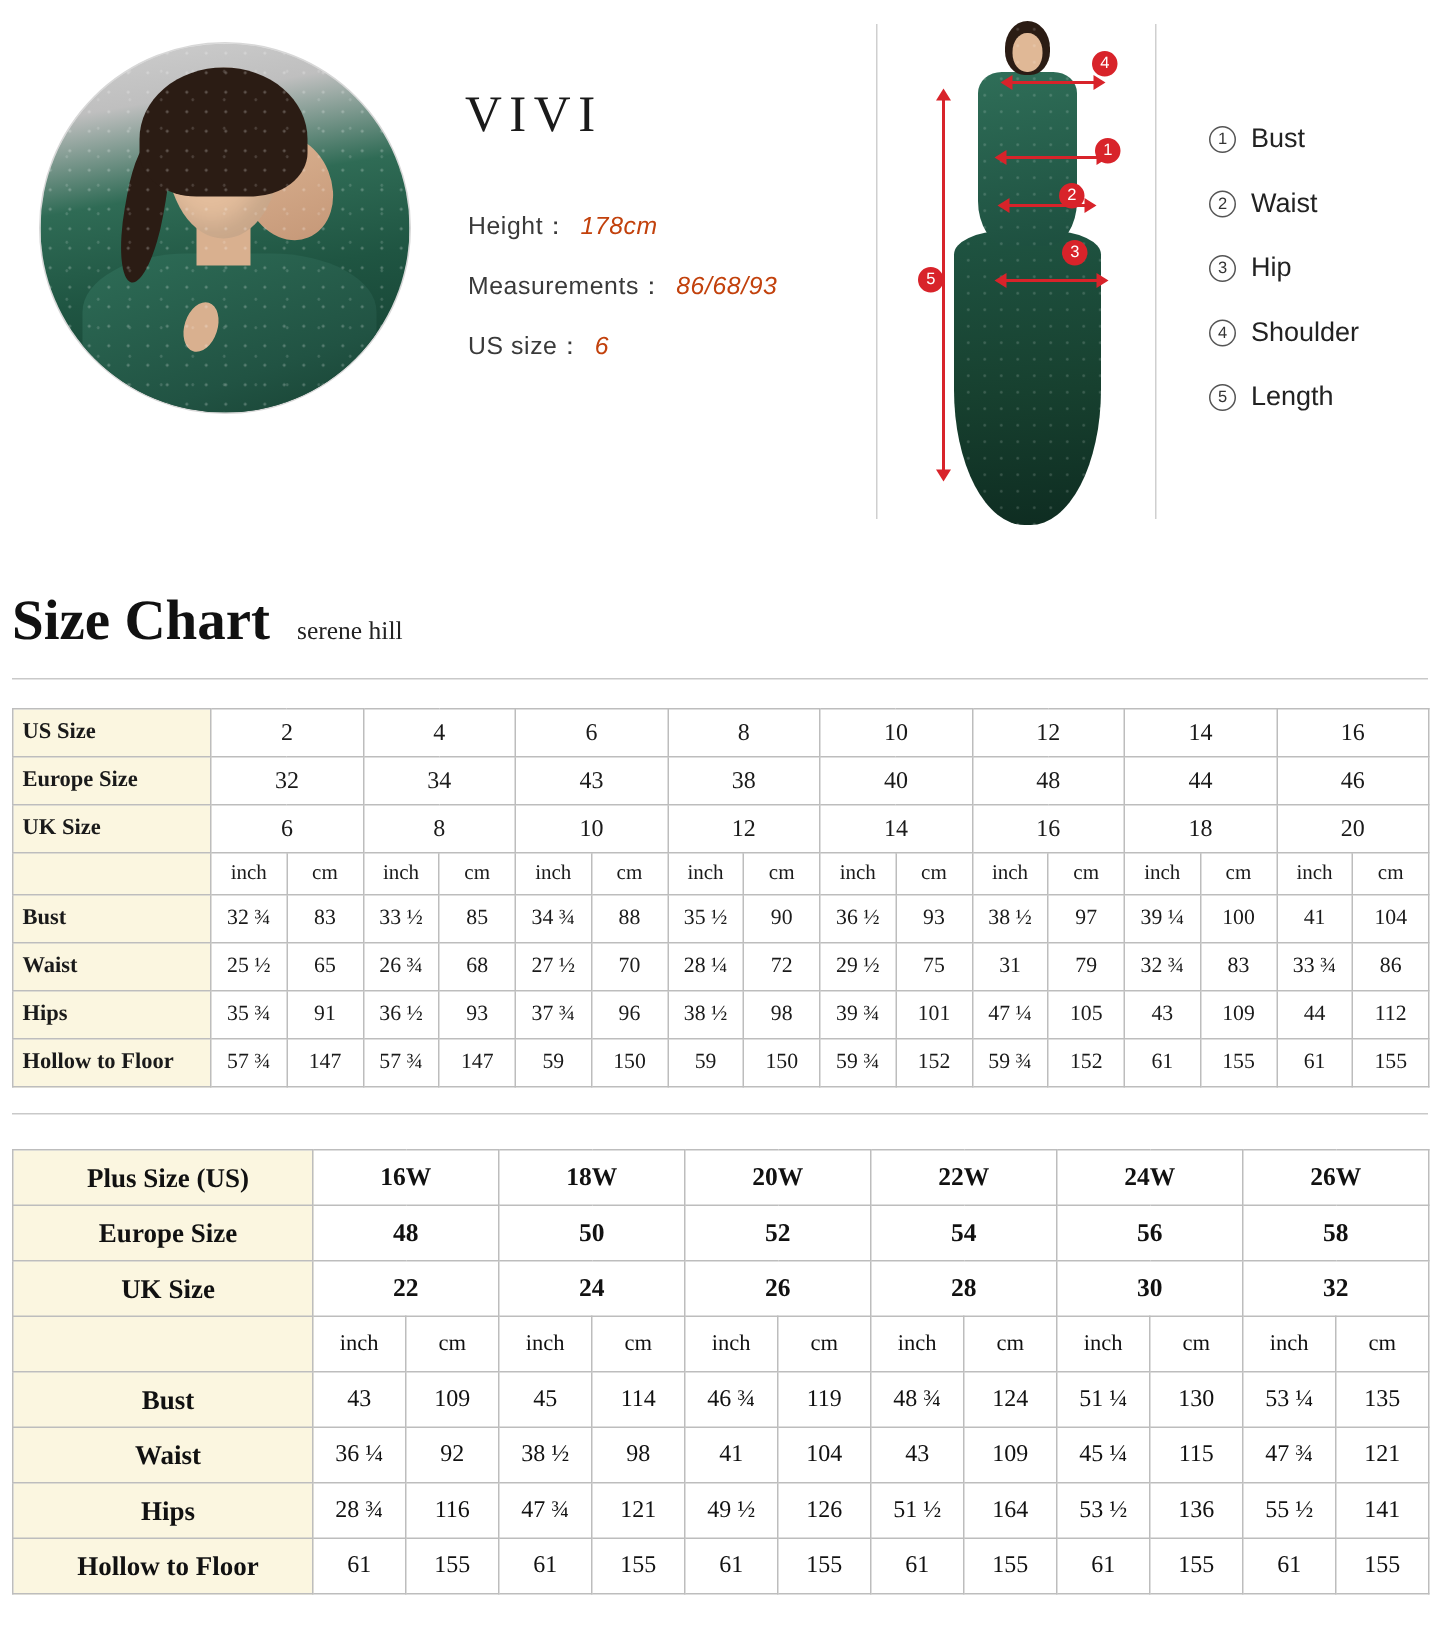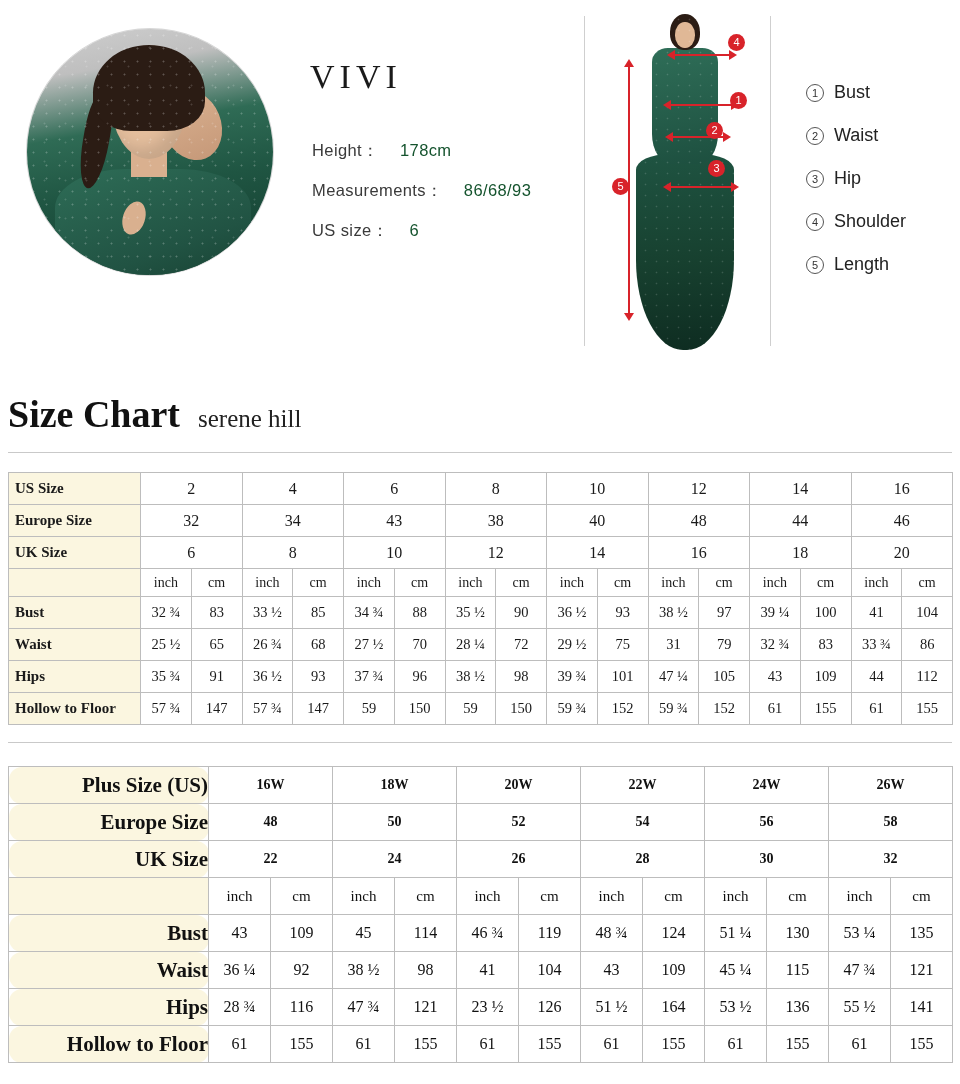--- a/index.html
+++ b/index.html
@@ -71,21 +71,21 @@
   }
 
   .model-name {
     position: absolute; left: 310px; top: 58px;
     font-family: "Liberation Serif", serif;
     font-size: 34px; letter-spacing: 5px; color: #1a1a1a;
   }
   .model-meta { position: absolute; left: 312px; top: 140px; }
   .meta-row { font-size: 16.5px; color: #3a3a3a; margin-bottom: 18px; letter-spacing: .4px; }
   .meta-label { display: inline-block; }
-  .meta-val { display: inline-block; margin-left: 16px; color: #14532d; }
+  .meta-val { display: inline-block; margin-left: 3px; color: #c2410c; font-style: italic; }
 
   
   .diagram {
     position: absolute; left: 566px; top: 8px; width: 220px; height: 348px;
   }
   .diag-figure {
     position: absolute; left: 52px; top: 6px; width: 130px; height: 336px;
   }
   .dg-head { position: absolute; left: 52px; top: 0; width: 30px; height: 36px; background: #2b1c14; border-radius: 50% 50% 44% 44%; }
   .dg-face { position: absolute; left: 57px; top: 8px; width: 20px; height: 26px; background: #e0b896; border-radius: 48%; }
@@ -142,21 +142,21 @@
   .legend-label { font-size: 18px; color: #222; }
 
   
   .title-block { position: absolute; left: 8px; top: 392px; display: flex; align-items: baseline; }
   .title-main {
     font-family: "Liberation Serif", serif;
     font-size: 38px; font-weight: 700; color: #111;
   }
   .title-sub {
     font-family: "Liberation Serif", serif;
-    font-size: 25px; color: #222; margin-left: 18px;
+    font-size: 17px; color: #222; margin-left: 18px;
   }
 
   
   .rule { position: absolute; left: 8px; width: 944px; height: 1px; background: #c9c9c9; }
   .table-wrap { position: absolute; left: 8px; width: 944px; }
   table.size { border-collapse: collapse; width: 944px; table-layout: fixed; }
   table.size td {
     border: 1px solid #bdbdbd;
     font-size: 14.5px;
     text-align: center;
@@ -187,25 +187,25 @@
   table.plus td {
     border: 1px solid #bdbdbd;
     font-size: 16px;
     text-align: center;
     color: #111;
     height: 37px;
     padding: 0;
     font-family: "Liberation Serif", serif;
   }
   table.plus td.rowhead {
-    background: #fbf6e0; text-align: right; padding-left: 7px; font-weight: 700; font-size: 21px; border-radius: 13px;
+    background: #fbf6e0; text-align: center; padding-left: 7px; font-weight: 700; font-size: 18px;
   }
   table.plus td.blank { background: #fbf6e0; }
   table.plus td.unit { font-size: 15px; }
-  table.plus td.grp { font-size: 14px; font-weight: 700; }
+  table.plus td.grp { font-size: 17px; font-weight: 700; }
 </style>
 </head>
 <body>
 
 <div class="page">
 
   <div class="top">
 
     <div class="model-photo-wrap">
       <div class="model-photo">
@@ -539,21 +539,21 @@
             <td>115</td>
             <td>47 ¾</td>
             <td>121</td>
           </tr>
           <tr>
             <td class="rowhead">Hips</td>
             <td>28 ¾</td>
             <td>116</td>
             <td>47 ¾</td>
             <td>121</td>
-            <td>23 ½</td>
+            <td>49 ½</td>
             <td>126</td>
             <td>51 ½</td>
             <td>164</td>
             <td>53 ½</td>
             <td>136</td>
             <td>55 ½</td>
             <td>141</td>
           </tr>
           <tr>
             <td class="rowhead">Hollow to Floor</td>

